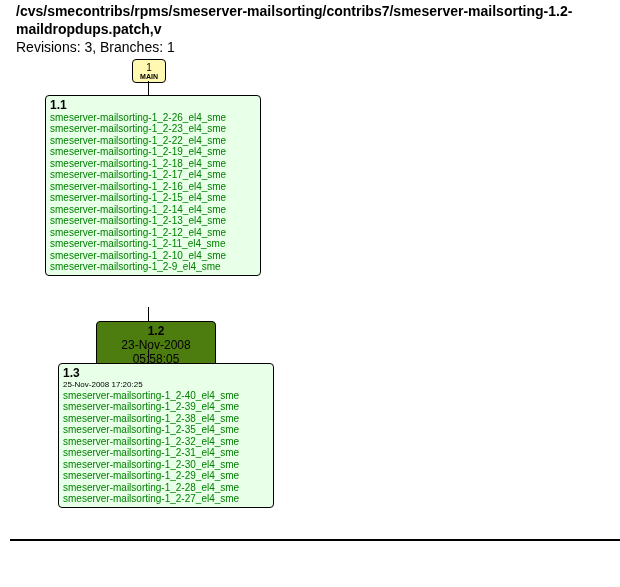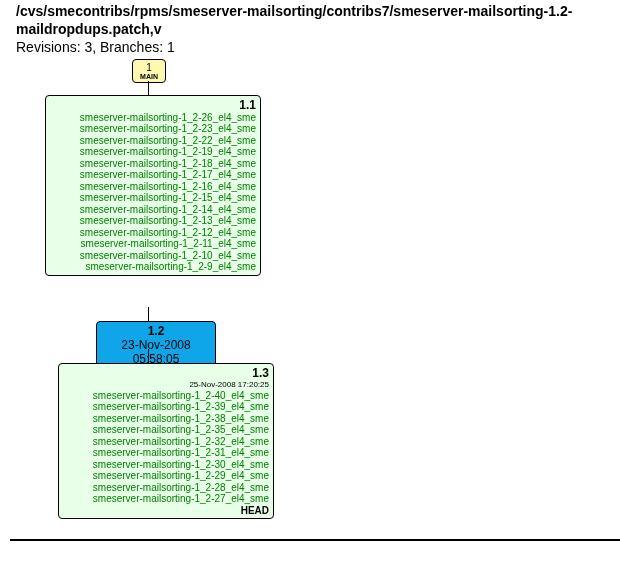--- a/index.html
+++ b/index.html
@@ -47,38 +47,38 @@
     font-size: 10px;
   }
   .main-box .label {
     font-size: 7px;
     font-weight: bold;
   }
   .rev-box {
     border: 1px solid #000;
     border-radius: 4px;
     text-align: center;
-    background: #0ea5e9;
+    background: #4d7c0f;
     font-size: 9px;
     padding: 2px 6px;
     position: absolute;
   }
   .rev-box .version {
     font-weight: bold;
     font-size: 12px;
     color: #000;
   }
   .rev-box .date {
     font-size: 12px;
     color: #000;
   }
   .tag-box {
     border: 1px solid #000;
     border-radius: 4px;
-    text-align: right;
+    text-align: left;
     background: #e8ffe8;
     padding: 2px 4px;
     position: absolute;
   }
   .tag-box .version {
     font-weight: bold;
     font-size: 12px;
     color: #000;
   }
   .tag-box .date {
@@ -166,17 +166,16 @@
         <div class="tag-line">smeserver-mailsorting-1_2-39_el4_sme</div>
         <div class="tag-line">smeserver-mailsorting-1_2-38_el4_sme</div>
         <div class="tag-line">smeserver-mailsorting-1_2-35_el4_sme</div>
         <div class="tag-line">smeserver-mailsorting-1_2-32_el4_sme</div>
         <div class="tag-line">smeserver-mailsorting-1_2-31_el4_sme</div>
         <div class="tag-line">smeserver-mailsorting-1_2-30_el4_sme</div>
         <div class="tag-line">smeserver-mailsorting-1_2-29_el4_sme</div>
         <div class="tag-line">smeserver-mailsorting-1_2-28_el4_sme</div>
         <div class="tag-line">smeserver-mailsorting-1_2-27_el4_sme</div>
       </div>
-    <div class="tag-head">HEAD</div>
   </div>
 
   <hr class="hr" style="top:480px;">
 </div>
 
 </body></html>

